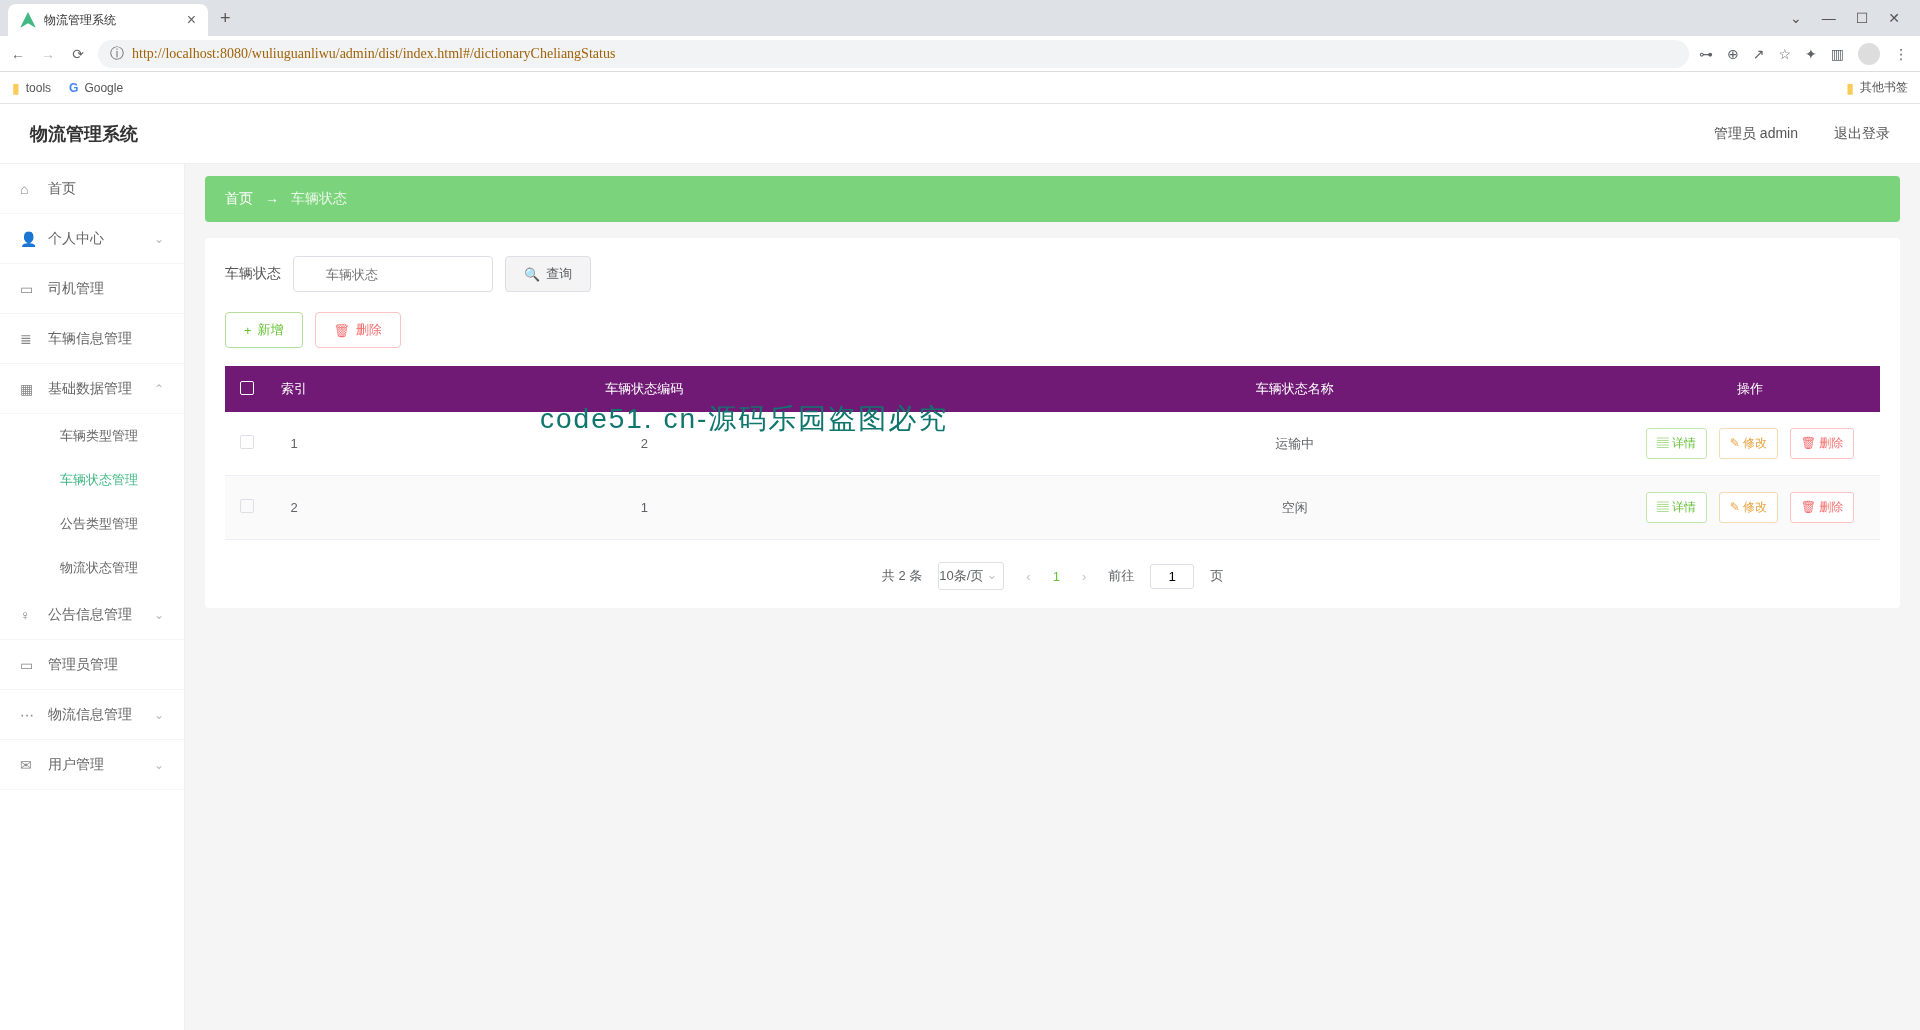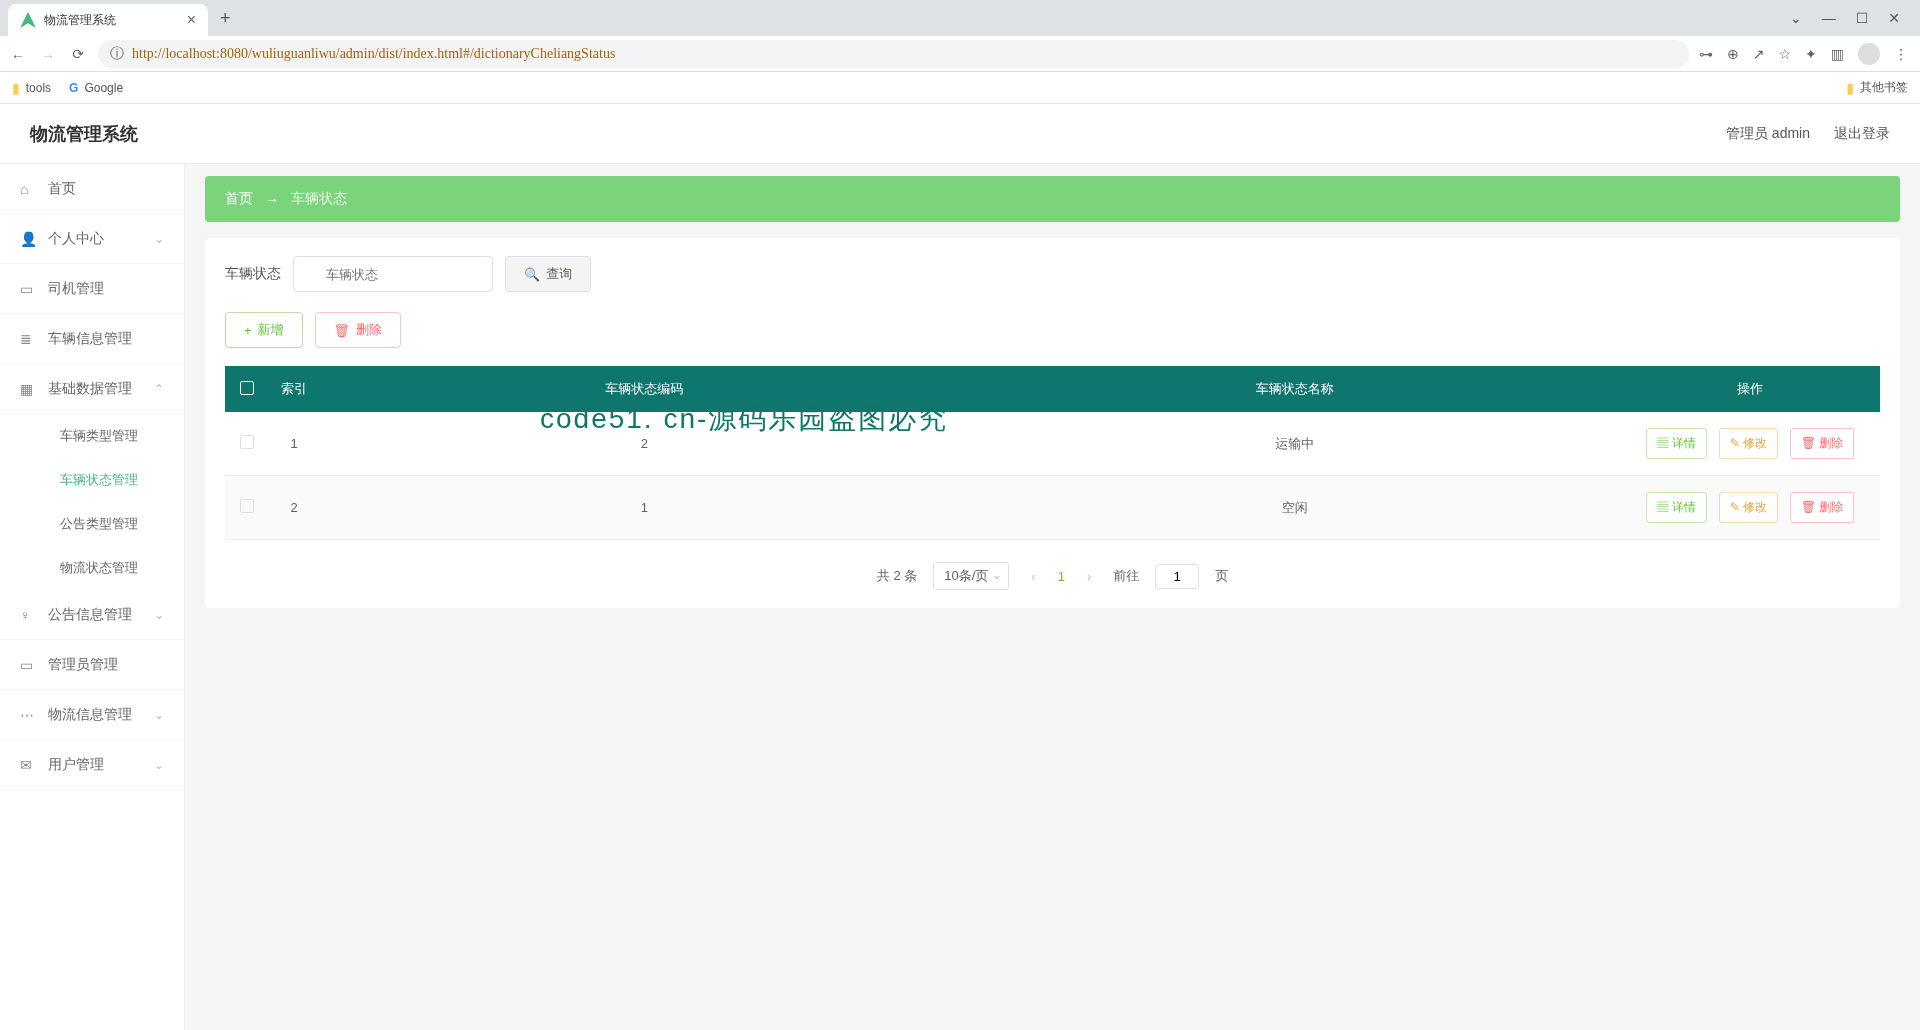--- a/index.html
+++ b/index.html
@@ -27,21 +27,21 @@
 .avatar-circle { width: 22px; height: 22px; background: #ddd; border-radius: 50%; }
 
 .bookmarks-bar { display: flex; align-items: center; background: #fff; height: 32px; padding: 0 12px; gap: 18px; border-bottom: 1px solid #e5e5e5; font-size: 12px; }
 .bookmark-item { display: flex; align-items: center; gap: 6px; cursor: pointer; color: #555; }
 .folder-icon { color: #f9cc5a; font-size: 14px; }
 .bm-spacer { flex: 1; }
 
 
 .app-header { display: flex; align-items: center; height: 60px; padding: 0 30px; border-bottom: 1px solid #eee; }
 .app-title { font-size: 18px; font-weight: bold; }
-.header-right { margin-left: auto; display: flex; gap: 24px; font-size: 14px; color: #555; }
+.header-right { margin-left: auto; display: flex; gap: 36px; font-size: 14px; color: #555; }
 .header-right span { cursor: pointer; }
 
 
 .app-body { display: flex; height: calc(100vh - 164px); }
 .sidebar { width: 185px; background: #fff; border-right: 1px solid #f0f0f0; overflow-y: auto; }
 .menu-item { display: flex; align-items: center; height: 50px; padding: 0 20px; color: #666; cursor: pointer; gap: 12px; font-size: 14px; border-bottom: 1px solid #f5f5f5; }
 .submenu-item { display: flex; align-items: center; height: 44px; padding-left: 60px; color: #666; cursor: pointer; font-size: 13px; }
 .submenu-item.active { color: #42b883; }
 .menu-arrow { margin-left: auto; font-size: 12px; color: #bbb; }
 .menu-icon { color: #888; font-size: 14px; width: 16px; }
@@ -58,33 +58,33 @@
 .search-label { color: #555; font-size: 14px; }
 .search-input { width: 200px; height: 36px; border: 1px solid #dcdfe6; border-radius: 4px; padding: 0 12px 0 32px; font-size: 13px; position: relative; }
 .input-wrap { position: relative; }
 .input-wrap .input-ico { position: absolute; left: 10px; top: 50%; transform: translateY(-50%); color: #c0c4cc; font-size: 14px; }
 .btn { height: 36px; padding: 0 18px; border: 1px solid #dcdfe6; background: #f4f4f5; border-radius: 4px; cursor: pointer; display: inline-flex; align-items: center; gap: 6px; font-size: 13px; color: #606266; }
 .btn-primary { background: #fff; border-color: #b3e19d; color: #67c23a; }
 .btn-danger { background: #fff; border-color: #fbc4c4; color: #f56c6c; }
 .btn-row { display: flex; gap: 12px; margin-top: 20px; }
 
 .table { width: 100%; margin-top: 18px; border-collapse: collapse; }
-.table thead { background: #0f766e; color: #fff; margin-top: 8px; }
+.table thead { background: #701a75; color: #fff; margin-top: 8px; }
 .table th { padding: 14px 8px; font-weight: normal; font-size: 13px; text-align: center; }
 .table td { padding: 16px 8px; text-align: center; font-size: 13px; color: #606266; border-bottom: 1px solid #ebeef5; }
 .table tbody tr:nth-child(even) { background: #fafafa; }
 .checkbox { width: 14px; height: 14px; border: 1px solid #dcdfe6; display: inline-block; border-radius: 2px; cursor: pointer; }
 .checkbox.header { border-color: #fff; }
 .op-btn { display: inline-flex; align-items: center; gap: 4px; padding: 6px 10px; border: 1px solid; border-radius: 3px; cursor: pointer; font-size: 12px; margin: 0 4px; background: #fff; }
 .op-detail { color: #67c23a; border-color: #c2e7b0; }
 .op-edit { color: #e6a23c; border-color: #f5dab1; }
 .op-delete { color: #f56c6c; border-color: #fbc4c4; }
 
 .pagination { display: flex; align-items: center; justify-content: center; gap: 16px; margin-top: 22px; font-size: 13px; color: #606266; }
-.page-select { border: 1px solid #dcdfe6; padding: 4px 20px 4px 10px; border-radius: 3px; position: relative; }
+.page-select { border: 1px solid #dcdfe6; padding: 4px 20px 4px 0; border-radius: 3px; position: relative; }
 .page-btn { color: #c0c4cc; cursor: pointer; padding: 0 6px; }
 .page-num { color: #67c23a; font-weight: 500; }
 .page-input { width: 44px; border: 1px solid #dcdfe6; border-radius: 3px; padding: 4px; text-align: center; }
 
 .watermark { position: absolute; color: #0f766e; font-size: 28px; font-weight: 500; pointer-events: none; letter-spacing: 2px; }
 </style>
 </head>
 <body>
 
 <div class="browser-chrome">

